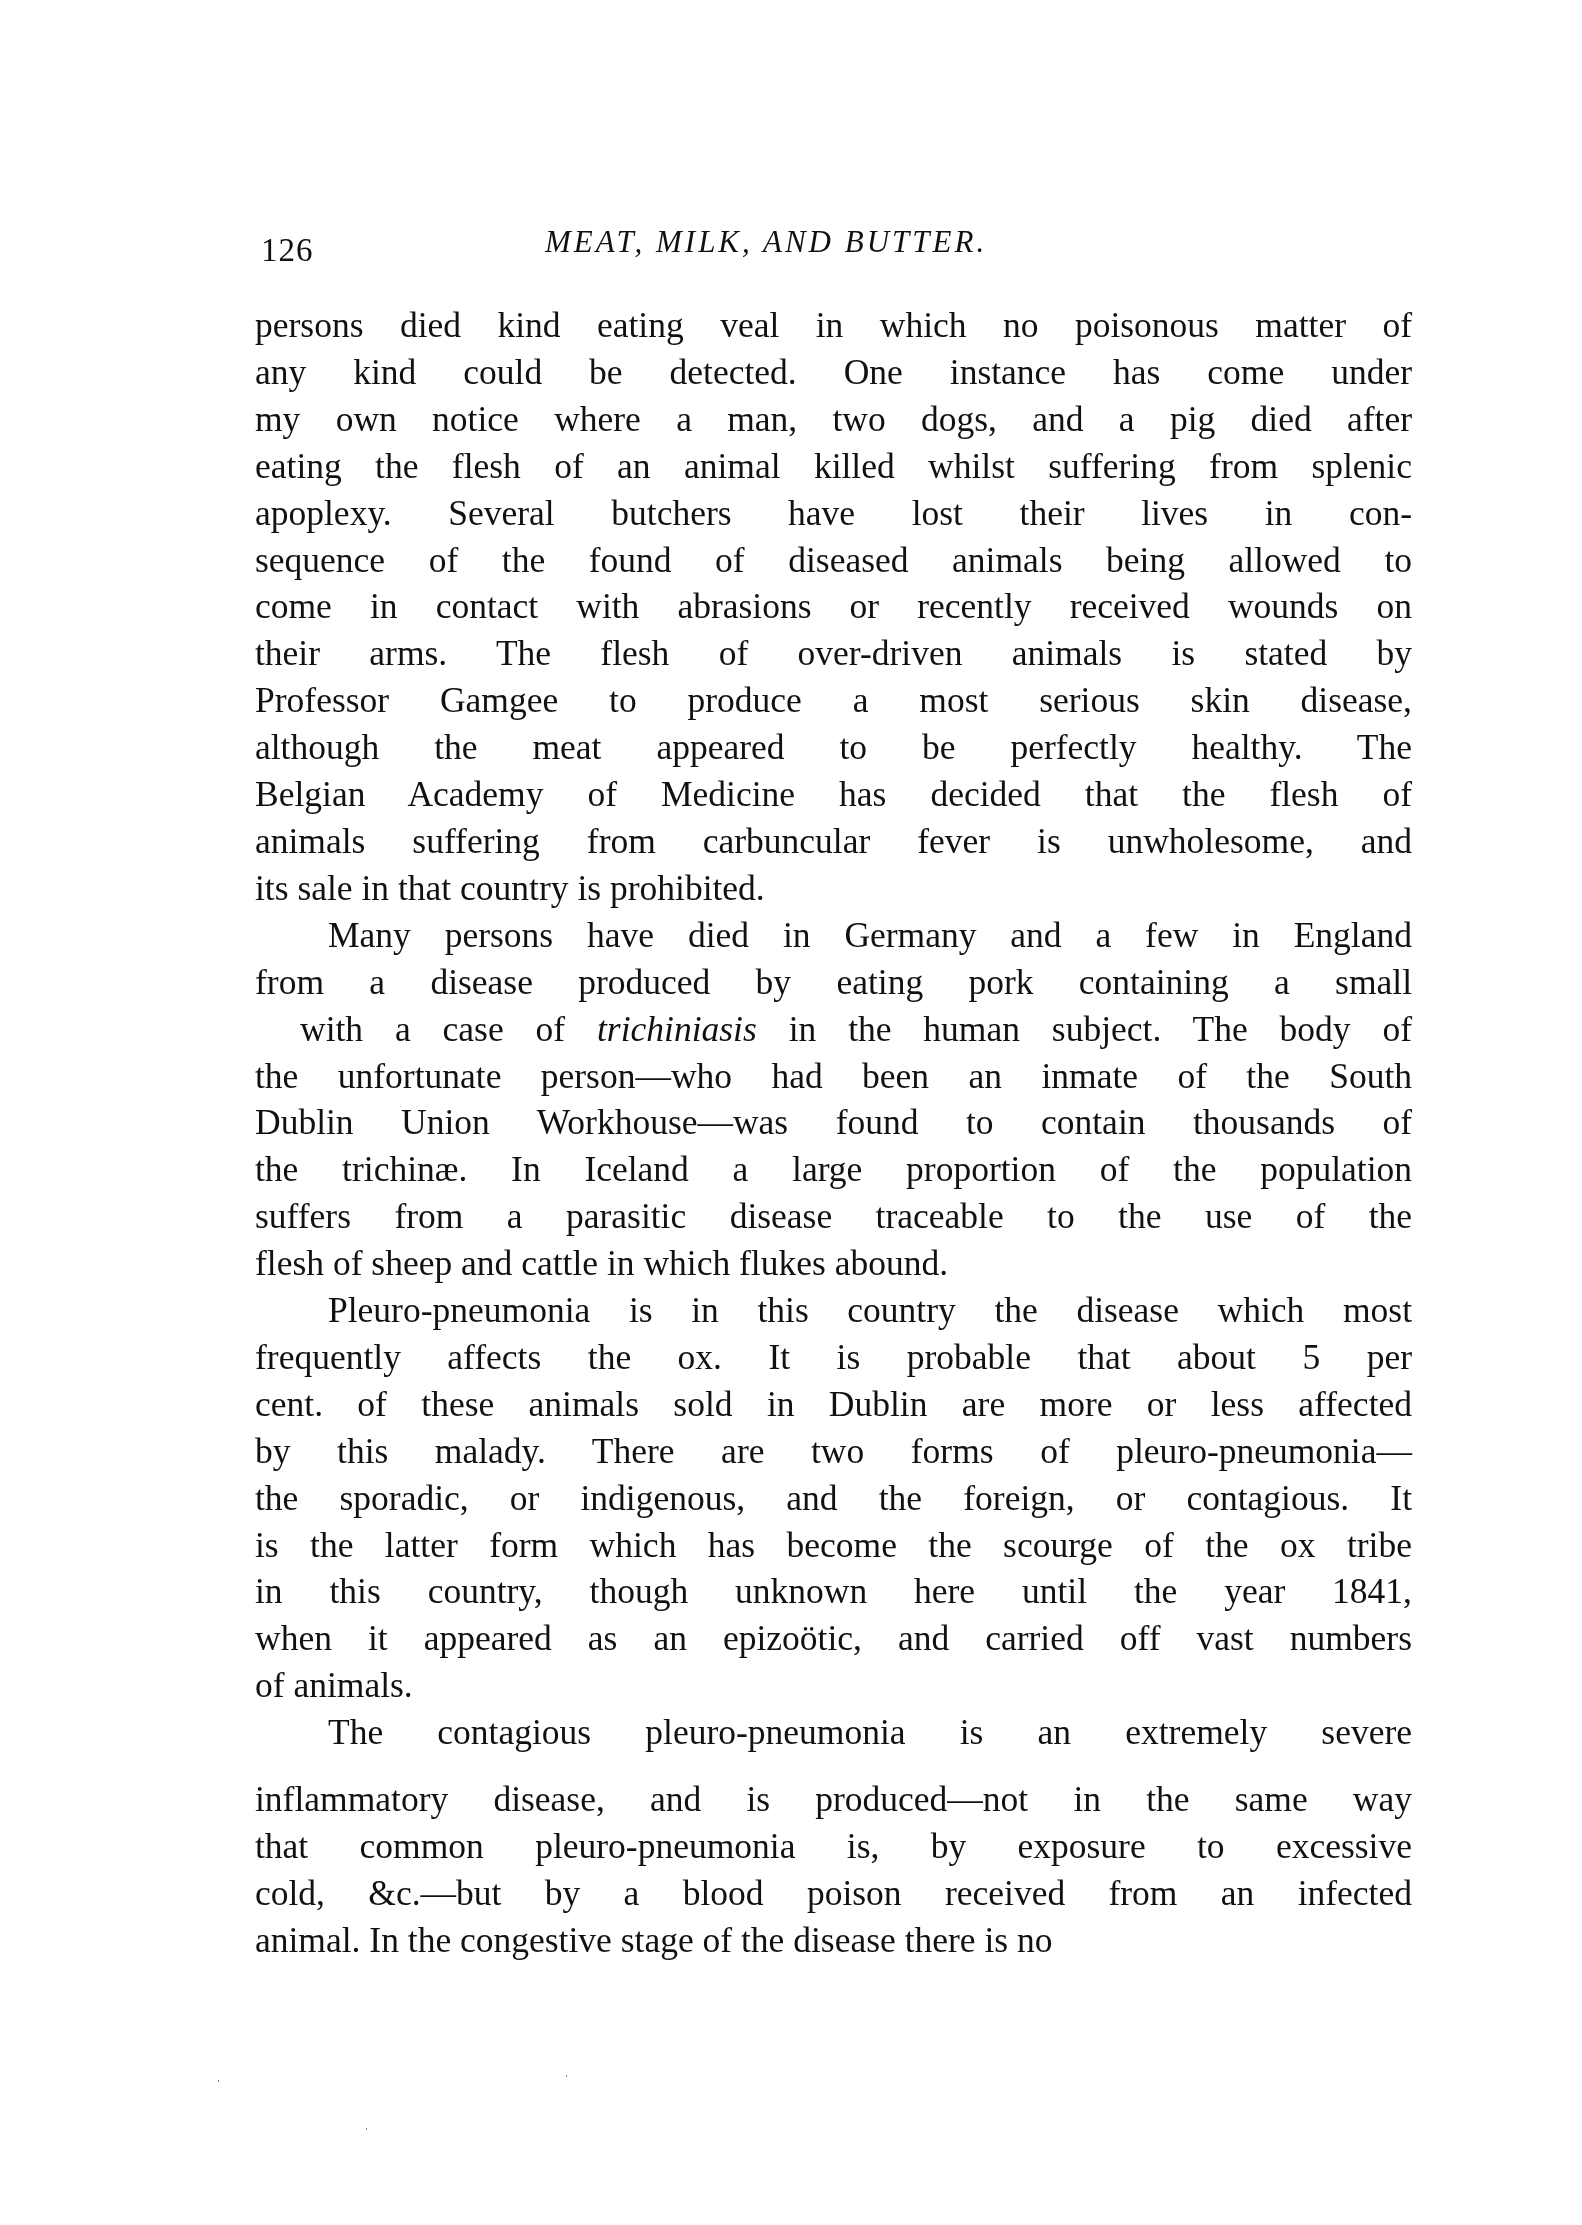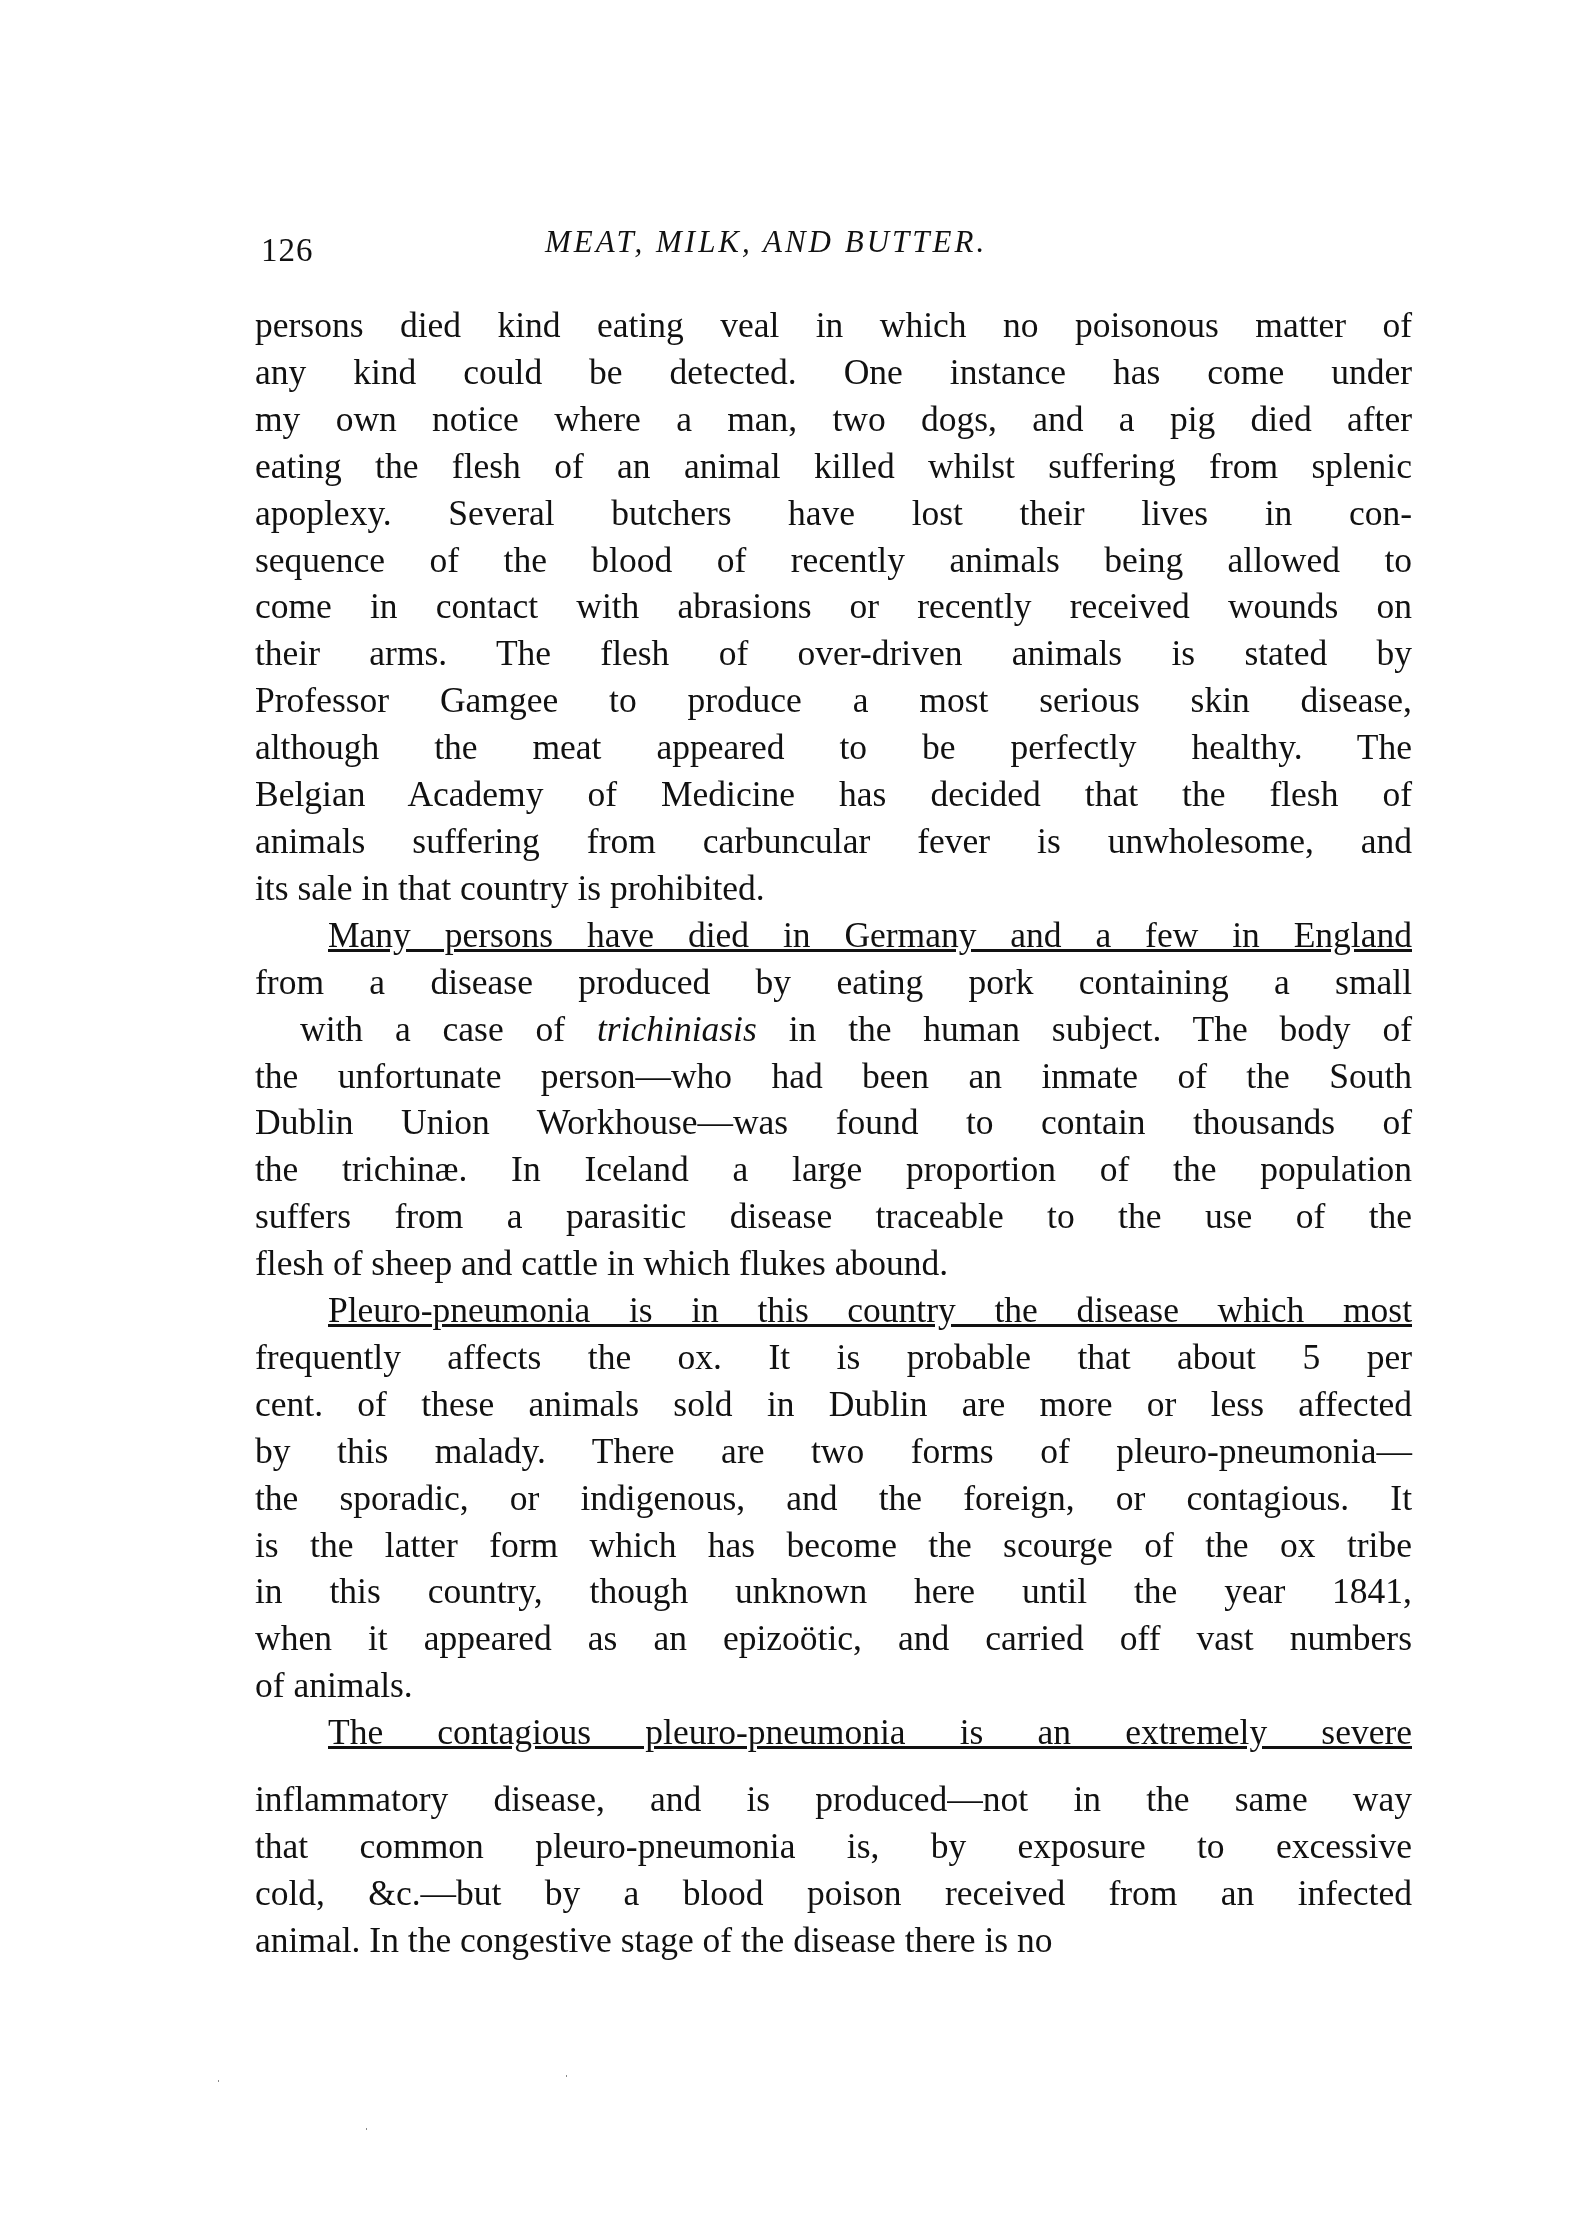--- a/index.html
+++ b/index.html
@@ -67,21 +67,20 @@
     display: block;
     text-align: justify;
     text-align-last: justify;
     white-space: nowrap;
   }
   .line.last {
     text-align-last: left;
   }
   .para.indent .line:first-child {
     padding-left: 73px;
-    text-decoration: underline;
   }
   .para.indent .line { text-indent: 0; }
   em { font-style: italic; }
   .speck {
     position: absolute;
     background: #888;
     width: 1px;
     height: 2px;
   }
 </style>
@@ -94,21 +93,21 @@
     <span class="running-title">MEAT, MILK, AND BUTTER.</span>
   </div>
 
   <div class="body-text" id="body-text">
       <div class="para">
         <span class="line" style="white-space: normal;">persons died kind eating veal in which no poisonous matter of</span>
         <span class="line" style="white-space: normal;">any kind could be detected. One instance has come under</span>
         <span class="line" style="white-space: normal;">my own notice where a man, two dogs, and a pig died after</span>
         <span class="line" style="white-space: normal;">eating the flesh of an animal killed whilst suffering from splenic</span>
         <span class="line" style="white-space: normal;">apoplexy. Several butchers have lost their lives in con-</span>
-        <span class="line" style="white-space: normal;">sequence of the blood of recently animals being allowed to</span>
+        <span class="line" style="white-space: normal;">sequence of the found of diseased animals being allowed to</span>
         <span class="line" style="white-space: normal;">come in contact with abrasions or recently received wounds on</span>
         <span class="line" style="white-space: normal;">their arms. The flesh of over-driven animals is stated by</span>
         <span class="line" style="white-space: normal;">Professor Gamgee to produce a most serious skin disease,</span>
         <span class="line" style="white-space: normal;">although the meat appeared to be perfectly healthy. The</span>
         <span class="line" style="white-space: normal;">Belgian Academy of Medicine has decided that the flesh of</span>
         <span class="line" style="white-space: normal;">animals suffering from carbuncular fever is unwholesome, and</span>
         <span class="line last" style="white-space: normal;">its sale in that country is prohibited.</span>
       </div>
       <div class="para indent">
         <span class="line" style="white-space: normal;">Many persons have died in Germany and a few in England</span>

